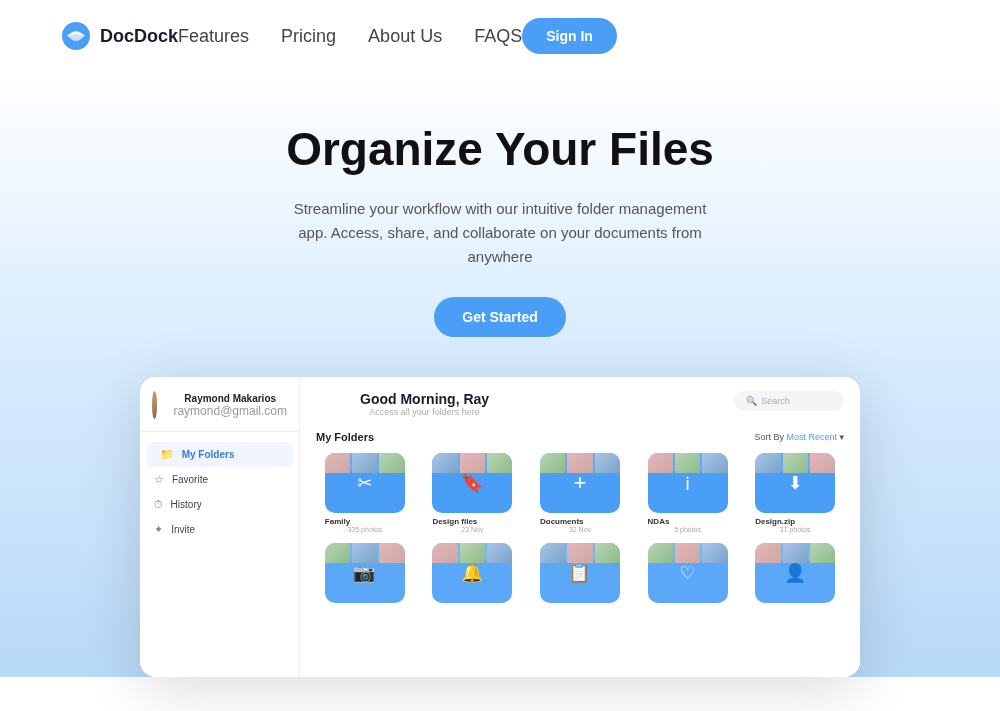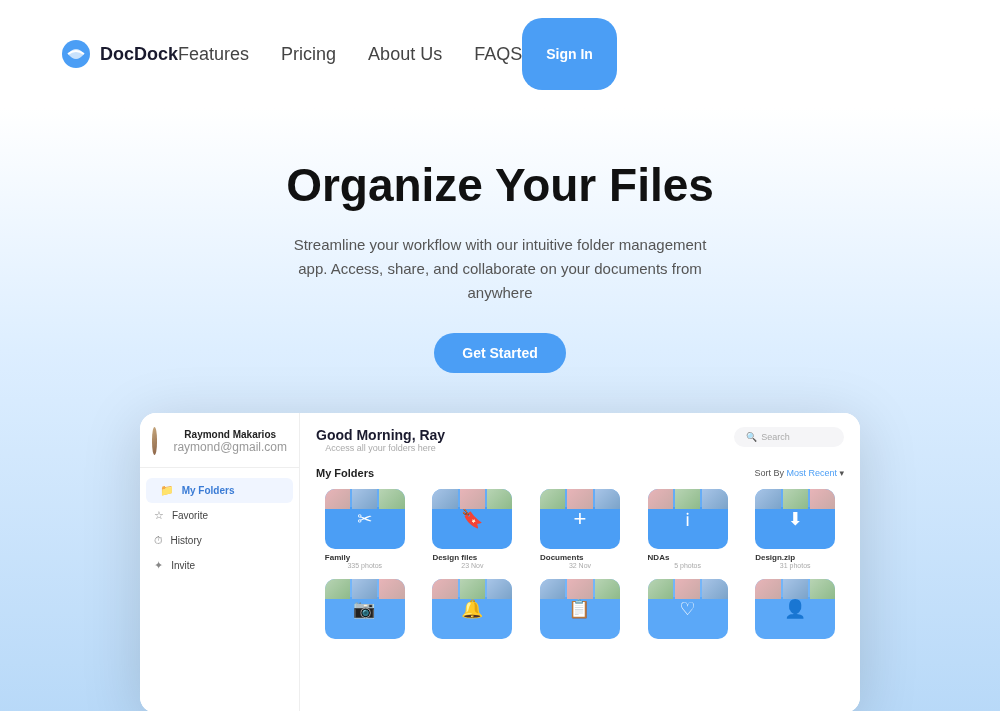--- a/index.html
+++ b/index.html
@@ -50,21 +50,21 @@
       text-decoration: none;
       color: #444;
       font-size: 18px;
       font-weight: 500;
     }
     .sign-in-btn {
       background: #4b9ef5;
       color: #fff;
       border: none;
       border-radius: 20px;
-      padding: 28px 24px;
+      padding: 10px 24px;
       font-size: 14px;
       font-weight: 600;
       cursor: pointer;
     }
 
     
     .hero {
       background: linear-gradient(180deg, #ffffff 0%, #ddeeff 40%, #b8d9f8 100%);
       text-align: center;
       padding: 50px 20px 0 20px;
@@ -164,20 +164,21 @@
       flex: 1;
       padding: 14px 16px;
       overflow: hidden;
       background: #fff;
     }
     .main-header {
       display: flex;
       justify-content: space-between;
       align-items: flex-start;
       margin-bottom: 14px;
+      margin-left: 44px;
     }
     .main-title {
       font-size: 14px;
       font-weight: 700;
       color: #1a1a2e;
     }
     .main-subtitle {
       font-size: 9px;
       color: #aaa;
     }

